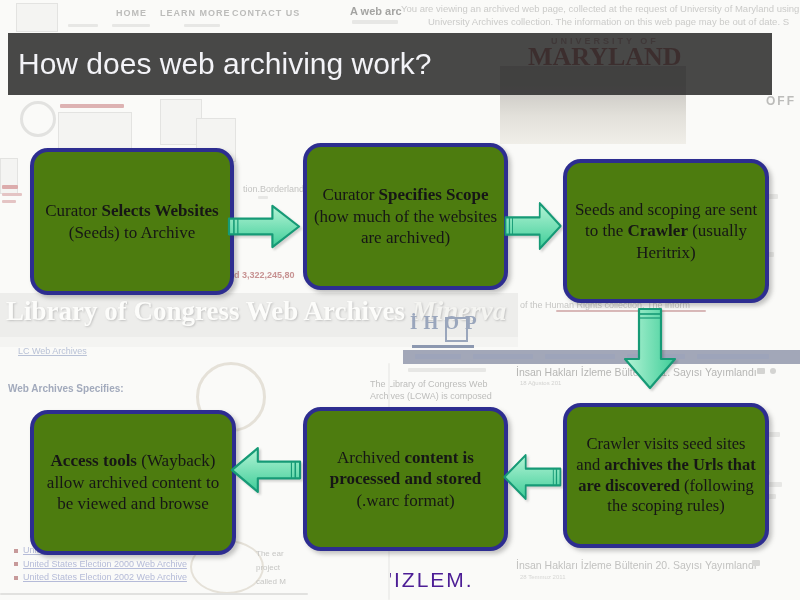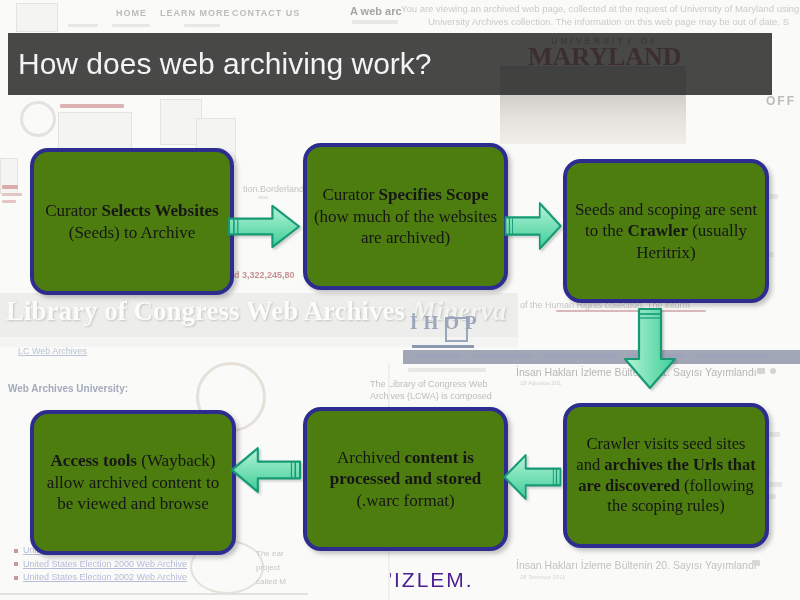--- a/index.html
+++ b/index.html
@@ -93,21 +93,21 @@
 
   <span class="frag" style="left:226px;top:270px;font-size:9px;font-weight:bold;color:#c79292;">ted 3,322,245,80</span>
 
   <div class="locband"></div>
   <div class="locband2"></div>
   <div class="locheader">
     <span>Library of Congress Web Archives</span>
     <span class="it">Minerva</span>
   </div>
   <span class="frag" style="left:18px;top:346px;font-size:9px;color:#b9c2d6;text-decoration:underline;">LC Web Archives</span>
-  <span class="frag" style="left:8px;top:383px;font-size:10px;font-weight:bold;color:#a2aabc;">Web Archives University:</span>
+  <span class="frag" style="left:8px;top:383px;font-size:10px;font-weight:bold;color:#a2aabc;">Web Archives Specifies:</span>
   <div class="seal" style="left:196px;top:362px;width:64px;height:64px;"></div>
   <div class="seal" style="left:190px;top:540px;width:70px;height:50px;border-width:2px;"></div>
 
   <span class="frag" style="left:370px;top:379px;font-size:9px;color:#bdbdbb;">The Library of Congress Web</span>
   <span class="frag" style="left:370px;top:391px;font-size:9px;color:#bdbdbb;">Archives (LCWA) is composed</span>
 
   <span class="frag" style="left:690px;top:287px;font-size:9px;color:#c6c6c4;">d at the request</span>
   <span class="frag" style="left:520px;top:300px;font-size:9px;color:#c6c6c4;">of the Human Rights collection. The inform</span>
   <div class="ph" style="left:556px;top:310px;width:150px;height:2px;background:#d8b8b8;"></div>
 

